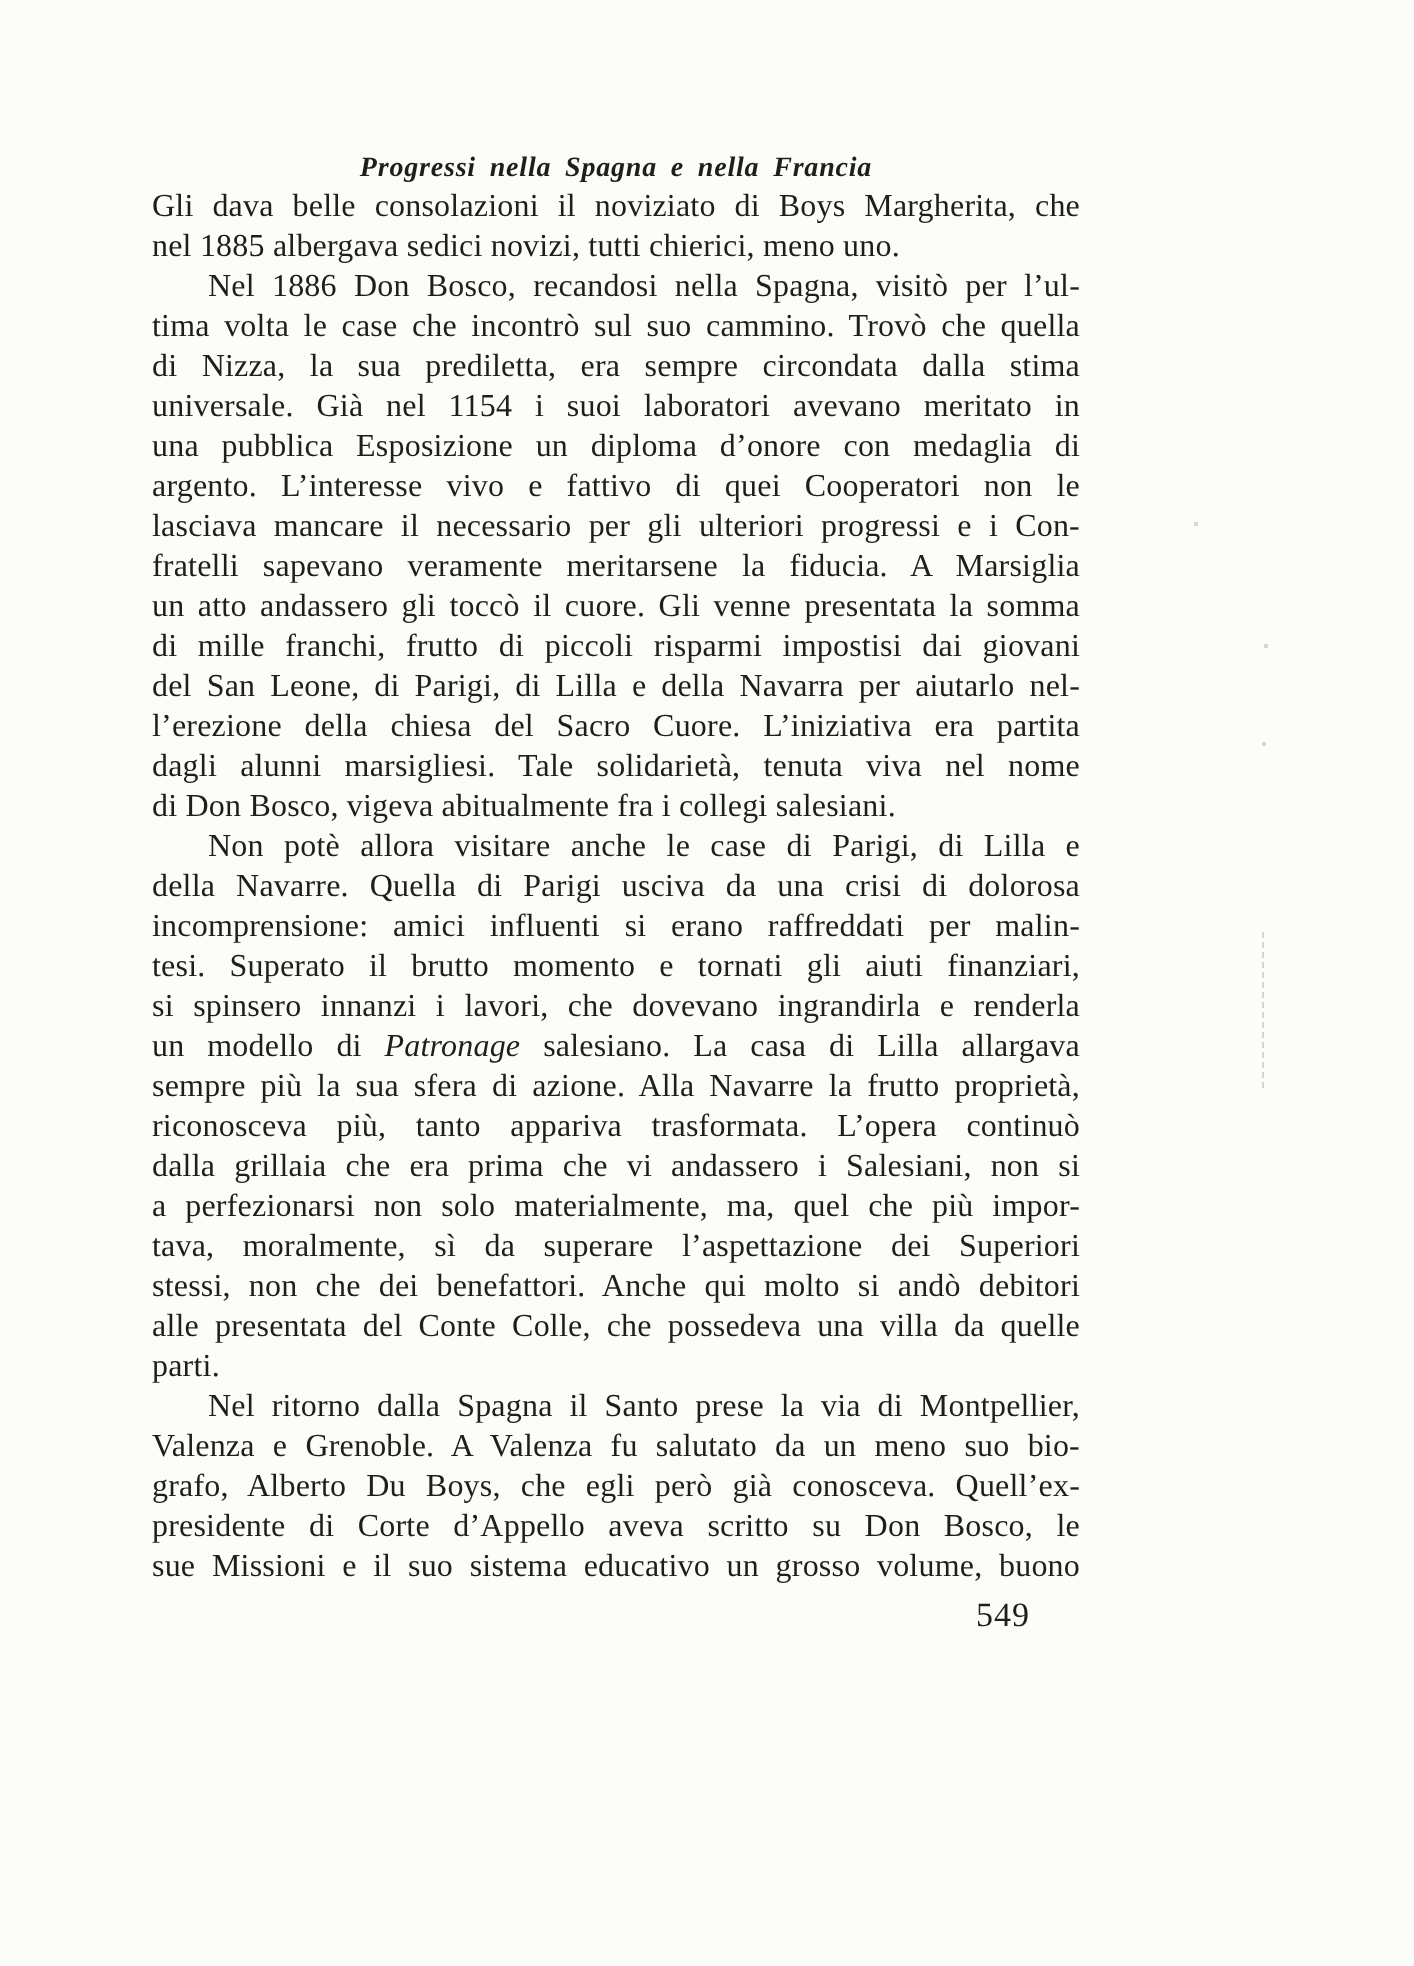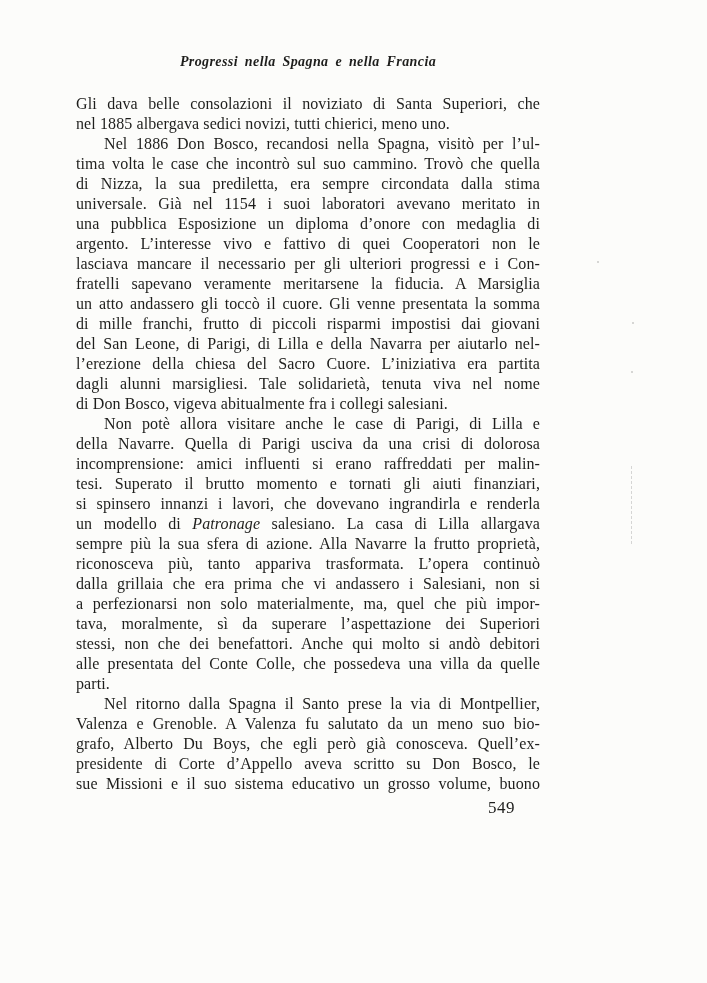--- a/index.html
+++ b/index.html
@@ -7,21 +7,21 @@
     width: 707px;
     height: 983px;
     position: relative;
     background: #fcfcfa;
     font-family: "Liberation Serif", "DejaVu Serif", serif;
     color: #1e1e1c;
     overflow: hidden;
   }
   .running-header {
     position: absolute;
-    top: 54px;
+    top: 77px;
     left: 76px;
     width: 464px;
     text-align: center;
     font-style: italic;
     font-weight: bold;
     font-size: 14px;
     letter-spacing: 0.4px;
     word-spacing: 3px;
   }
   .body-text {
@@ -70,21 +70,21 @@
   .scan-dot.d2 { left: 631px; top: 371px; }
   .scan-dot.d3 { left: 597px; top: 261px; }
 </style>
 </head>
 <body>
 
 <div class="running-header">Progressi nella Spagna e nella Francia</div>
 
 <div class="body-text">
     <div>
-      <div class="line">Gli dava belle consolazioni il noviziato di Santa Superiori, che</div>
+      <div class="line">Gli dava belle consolazioni il noviziato di Boys Margherita, che</div>
       <div class="line no-justify">nel 1885 albergava sedici novizi, tutti chierici, meno uno.</div>
     </div>
     <div>
       <div class="line indent">Nel 1886 Don Bosco, recandosi nella Spagna, visitò per l’ul-</div>
       <div class="line">tima volta le case che incontrò sul suo cammino. Trovò che quella</div>
       <div class="line">di Nizza, la sua prediletta, era sempre circondata dalla stima</div>
       <div class="line">universale. Già nel 1154 i suoi laboratori avevano meritato in</div>
       <div class="line">una pubblica Esposizione un diploma d’onore con medaglia di</div>
       <div class="line">argento. L’interesse vivo e fattivo di quei Cooperatori non le</div>
       <div class="line">lasciava mancare il necessario per gli ulteriori progressi e i Con-</div>

